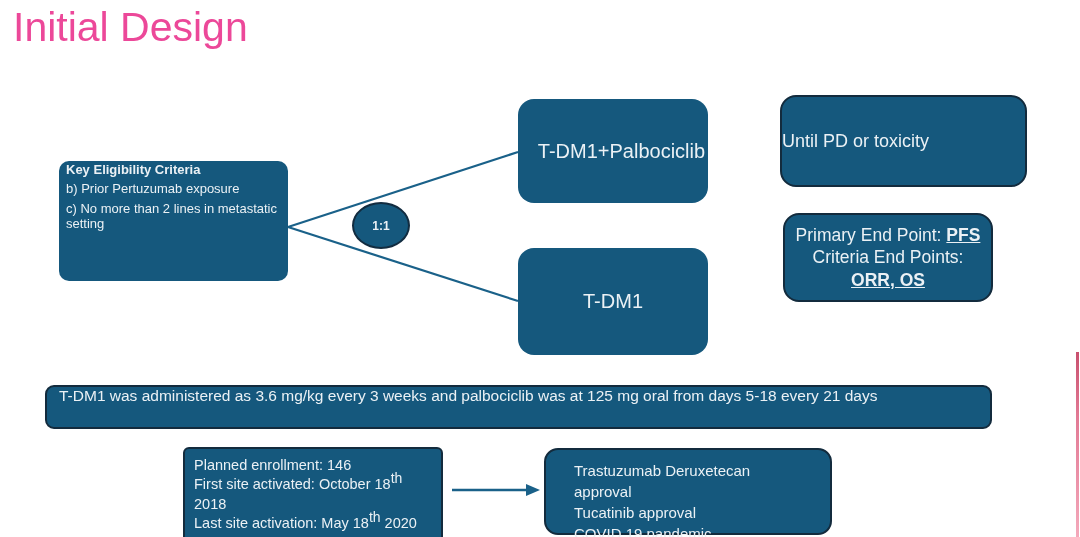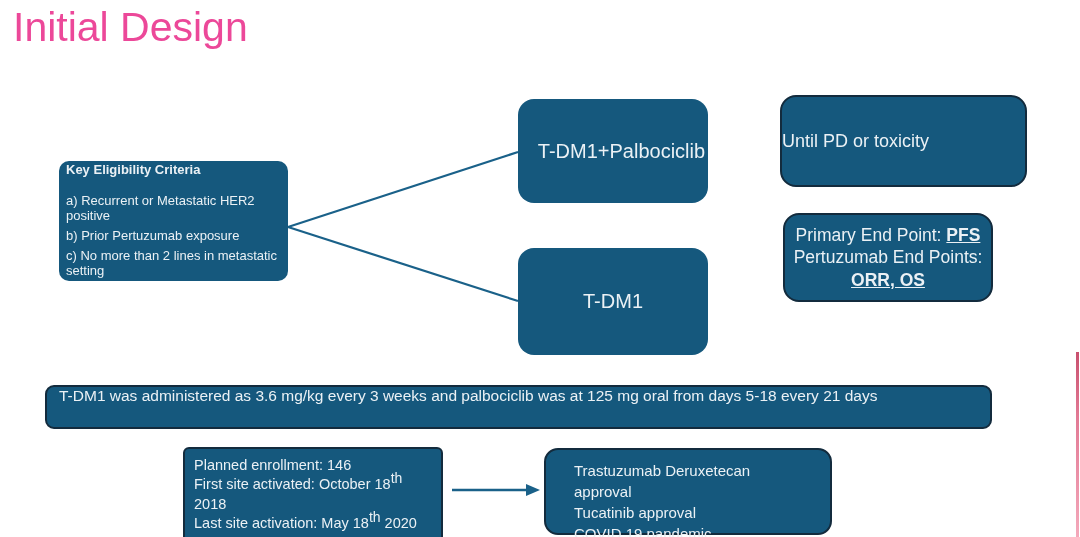--- a/index.html
+++ b/index.html
@@ -13,21 +13,21 @@
   }
   .tealbox{
     background:#15587D;color:#EBF1F5;border-radius:14px;
   }
   .bordered{border:2.5px solid #132B3D;}
   
   #eligibility{
     left:59px;top:161px;width:229px;height:120px;border-radius:10px;
     padding:1px 6px 6px 7px;font-size:13px;line-height:1.16;
   }
-  #eligibility .hd{font-weight:700;margin-bottom:16px;}
+  #eligibility .hd{font-weight:700;margin-bottom:4px;}
   #eligibility .it{margin-bottom:5px;}
   
   #rand-ellipse{
     left:352px;top:202px;width:58px;height:47px;border-radius:50%;
     border:2px solid #122C40;display:flex;align-items:center;justify-content:center;
     font-size:12px;font-weight:700;background:#15587D;color:#EBF1F5;
   }
   
   .armbox{
     display:flex;align-items:center;justify-content:center;
@@ -82,42 +82,44 @@
     <g>
       <line x1="452" y1="490" x2="528" y2="490" stroke="#1A6189" stroke-width="2.4"></line>
       <polygon points="540,490 526,484 526,496" fill="#1A6189"></polygon>
     </g>
   </svg>
 
   <div id="title" class="abs">Initial Design</div>
 
   <div id="eligibility" class="abs tealbox">
     <div class="hd">Key Eligibility Criteria</div>
-    <div class="it">a) Recurrent or Metastatic HER2 positive</div>
     <div class="it">b) Prior Pertuzumab exposure</div>
     <div class="it">c) No more than 2 lines in metastatic setting</div>
   </div>
 
+  <div id="rand-ellipse" class="abs">
+    <span>1:1</span>
+  </div>
 
   <div id="arm-1" class="abs tealbox armbox">
     <span>T-DM1+Palbociclib</span>
   </div>
   <div id="arm-2" class="abs tealbox armbox">
     <span>T-DM1</span>
   </div>
 
   <div id="duration" class="abs tealbox bordered">
     <span>Until PD or toxicity</span>
   </div>
 
   <div id="endpoints" class="abs tealbox bordered">
     <div>
       <span>Primary End Point: </span><span class="bu">PFS</span>
     </div>
-    <div>Pertuzumab End Points:</div>
+    <div>Criteria End Points:</div>
     <div class="bu">ORR, OS</div>
   </div>
 
   <div id="dosing" class="abs tealbox bordered">
     <span>T-DM1 was administered as 3.6 mg/kg every 3 weeks and palbociclib was at 125 mg oral from days 5-18 every 21 days</span>
   </div>
 
   <div id="enrollment" class="abs tealbox bordered">
     <div>Planned enrollment: 146</div>
     <div>

